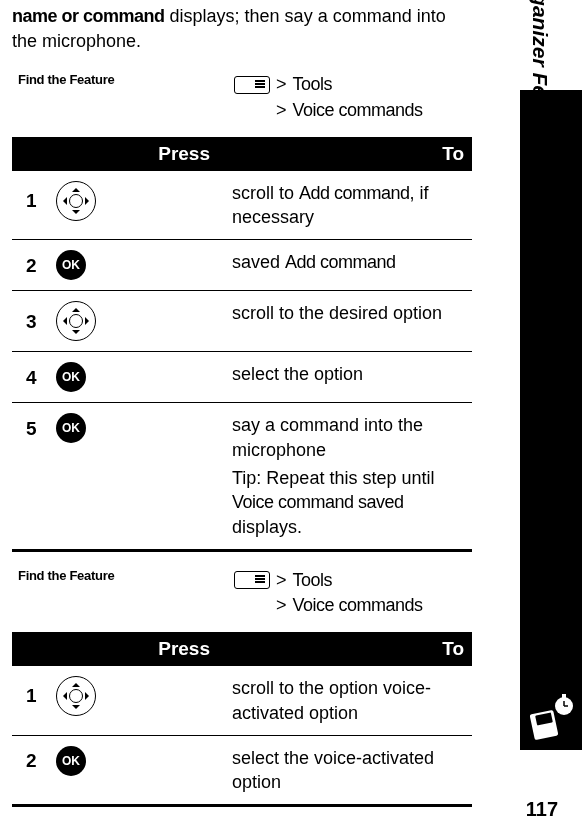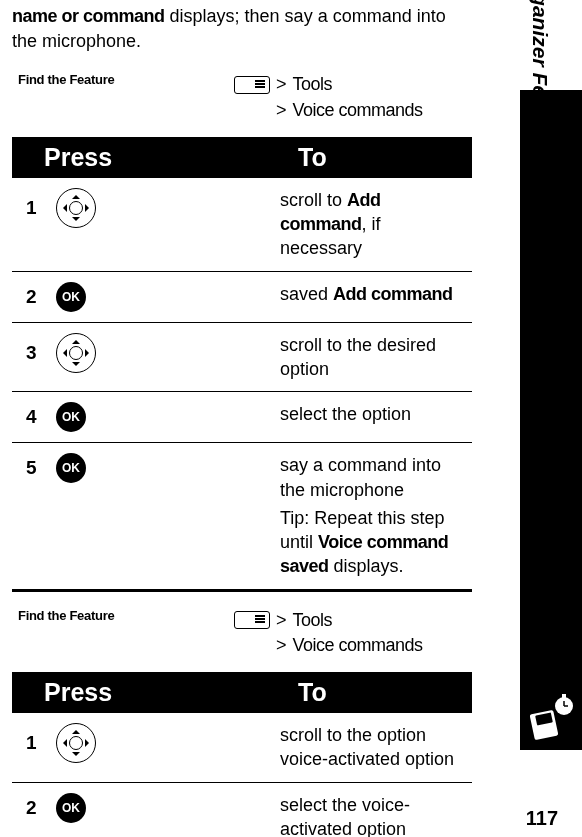--- a/index.html
+++ b/index.html
@@ -76,23 +76,23 @@
 
   table.steps {
     width: 100%;
     border-collapse: collapse;
     margin: 8px 0 16px 0;
   }
   table.steps thead th {
     background: #000;
     color: #fff;
     font-weight: 700;
-    text-align: left;
-    padding: 6px 32px;
-    font-size: 25px;
+    text-align: right;
+    padding: 6px 8px;
+    font-size: 19px;
   }
   table.steps thead th:first-child { width: 190px; }
   table.steps tbody tr {
     border-bottom: 1px solid #000;
   }
   table.steps tbody tr:last-child {
     border-bottom: 3px solid #000;
   }
   table.steps tbody td {
     padding: 10px 12px 10px 14px;
@@ -142,21 +142,21 @@
     background: #000;
     color: #fff;
     border-radius: 50%;
     display: flex;
     align-items: center;
     justify-content: center;
     font-size: 12px;
     font-weight: 700;
   }
   .to-cell .strong-inline {
-    font-weight: 700;
+    font-weight: 400;
     letter-spacing: -0.5px;
   }
   h2.section {
     font-style: italic;
     font-weight: 700;
     font-size: 23px;
     margin: 16px 0 10px 0;
   }
 
   .sidebar-tab {
@@ -181,21 +181,21 @@
     color: #000;
   }
   .corner-svg {
     position: absolute;
     right: 6px;
     bottom: 8px;
   }
   .page-num {
     position: absolute;
     right: 24px;
-    bottom: 7px;
+    bottom: 16px;
     font-weight: 900;
     font-size: 20px;
   }
 </style>
 </head>
 <body>
 
 <div class="page">
 
   <p class="intro">

